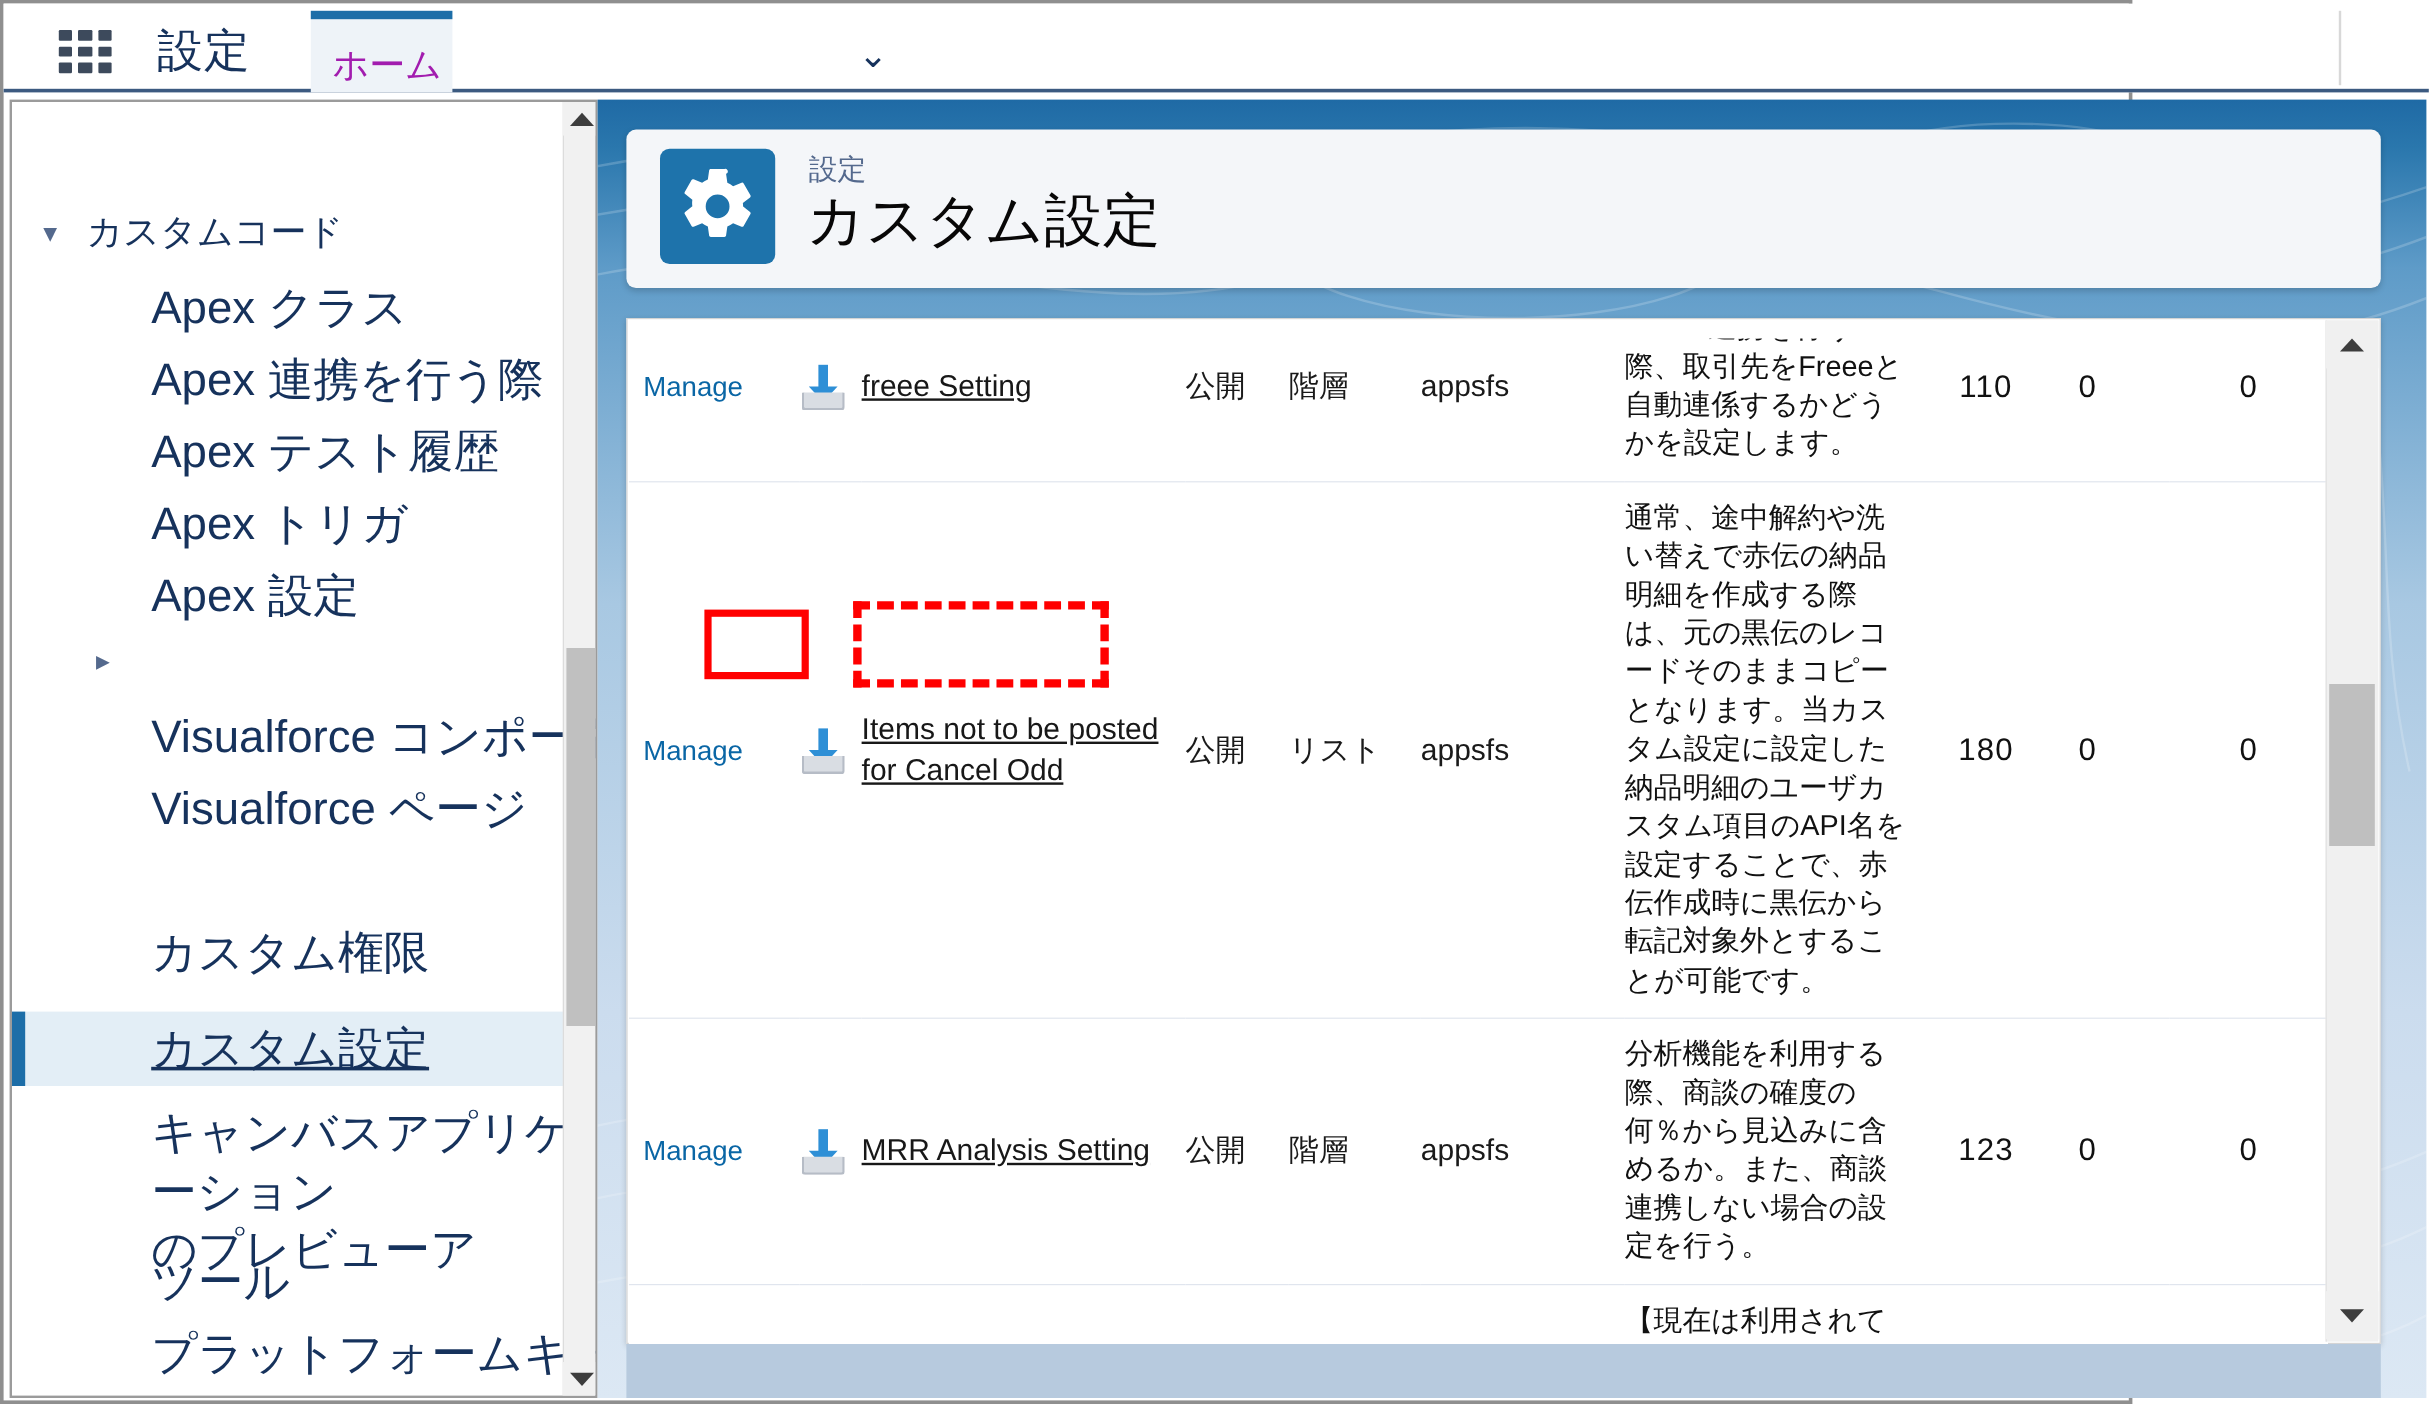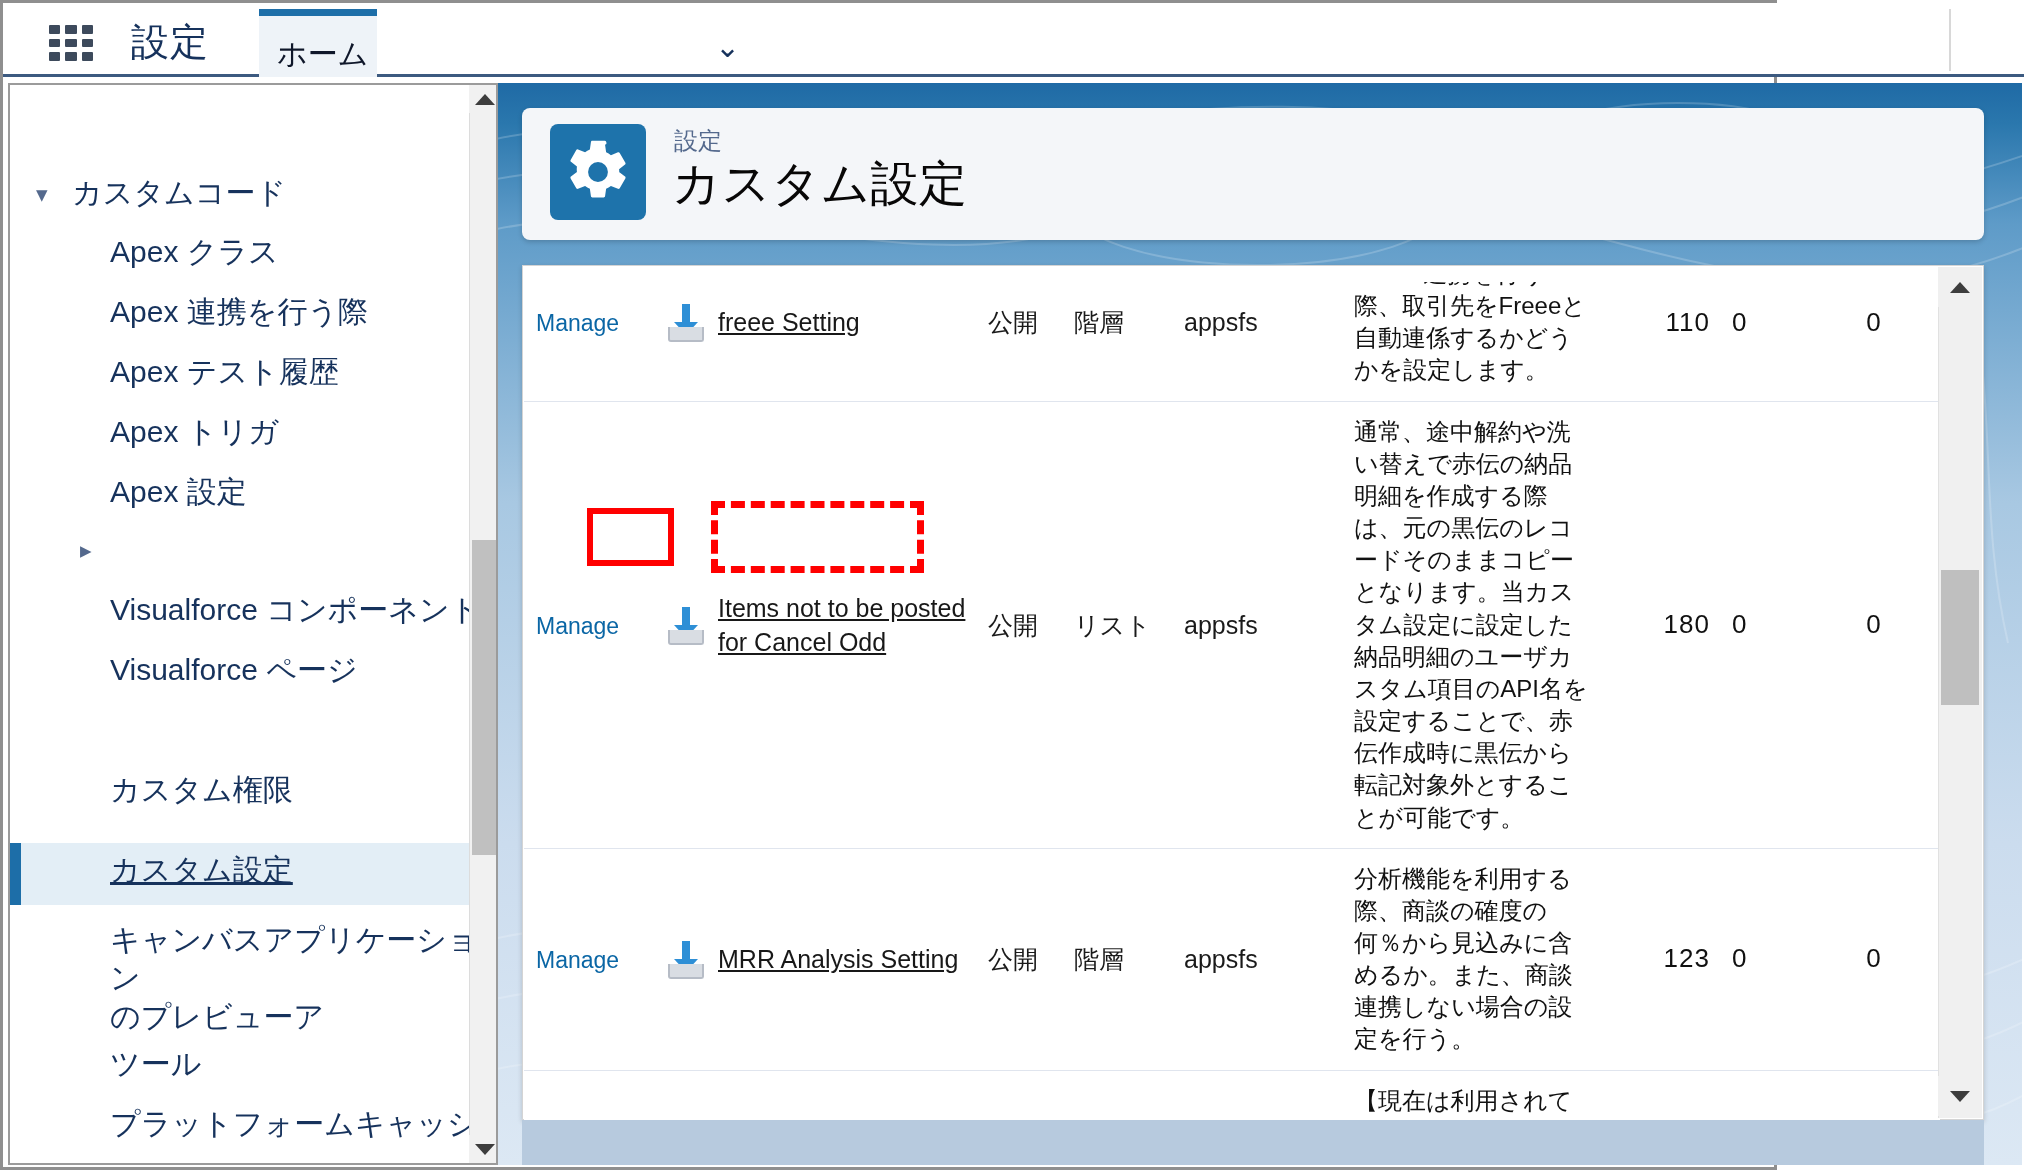--- a/index.html
+++ b/index.html
@@ -11,30 +11,30 @@
 
   
   #globalnav{position:absolute;left:0;top:0;width:2021px;height:74px;background:#fff;
              border-bottom:3px solid #3c5a80;box-sizing:border-box;}
   #waffle{position:absolute;left:46px;top:22px;width:44px;height:36px;
           display:grid;grid-template-columns:repeat(3,1fr);grid-template-rows:repeat(3,1fr);gap:5px;}
   #waffle i{background:#3d4a5c;border-radius:1px;display:block;}
   #setup-label{position:absolute;left:128px;top:14px;font-size:38px;color:#16325c;font-weight:400;letter-spacing:1px;}
   #tab-home{position:absolute;left:256px;top:6px;width:118px;height:68px;background:#eef3f8;
             border-top:7px solid #1d6ea8;box-sizing:border-box;}
-  #tab-home span{position:absolute;left:18px;top:18px;font-size:30px;color:#0f172a;white-space:nowrap;}
+  #tab-home span{position:absolute;left:18px;top:18px;font-size:30px;color:#a21caf;white-space:nowrap;}
   #tab-objmgr{position:absolute;left:400px;top:22px;font-size:30px;color:#16325c;white-space:nowrap;}
   #objmgr-caret{position:absolute;left:712px;top:26px;font-size:30px;color:#16325c;}
   #nav-divider{position:absolute;left:1946px;top:6px;width:2px;height:62px;background:#d8d8d8;}
 
   
   #sidebar{position:absolute;left:5px;top:80px;width:490px;height:1082px;background:#fff;
            border:2px solid #9b9b9b;box-sizing:border-box;overflow:hidden;}
   .nav-root{position:absolute;left:24px;font-size:30px;color:#16325c;white-space:nowrap;}
-  .nav-item{position:absolute;left:100px;font-size:30px;color:#16325c;white-space:nowrap;line-height:1.28;}
+  .nav-item{position:absolute;left:116px;font-size:38px;color:#16325c;white-space:nowrap;line-height:1.28;}
   .nav-caret{position:absolute;font-size:23px;color:#54698d;}
   #sel-bar{position:absolute;left:0px;top:758px;width:11px;height:62px;background:#1d6ea8;}
   #sel-bg{position:absolute;left:11px;top:758px;width:465px;height:62px;background:#e3eef6;}
   .nav-sel{color:#16325c;text-decoration:underline;}
 
   
   #sb-track{position:absolute;left:459px;top:0px;width:31px;height:1078px;background:#f1f1f1;border-left:1px solid #dcdcdc;box-sizing:border-box;}
   #sb-thumb{position:absolute;left:462px;top:455px;width:26px;height:315px;background:#c0c0c0;}
   .sb-arrow{position:absolute;left:459px;width:31px;height:28px;background:#f1f1f1;display:flex;align-items:center;justify-content:center;}
   .tri-up{width:0;height:0;border-left:10px solid transparent;border-right:10px solid transparent;border-bottom:11px solid #3d3d3d;}
@@ -61,21 +61,21 @@
   table#rows{border-collapse:collapse;width:1416px;table-layout:fixed;margin-top:-38px;}
   table#rows td{vertical-align:middle;border-bottom:1px solid #e0e5ee;padding:0;
                 font-size:25px;color:#222;line-height:1.36;}
   .c-manage{width:130px;padding-left:12px !important;}
   .c-icon{width:52px;}
   .c-name{width:270px;}
   .c-vis{width:86px;}
   .c-type{width:110px;}
   .c-ns{width:170px;}
   .c-desc{width:238px;padding-right:8px !important;}
-  .c-n1{width:110px;text-align:right;}
+  .c-n1{width:110px;text-align:center;}
   .c-n2{width:76px;text-align:left;padding-left:22px !important;}
   .c-n3{width:132px;text-align:center;}
 
   .manage-link{color:#0a66a5;font-size:23px;text-decoration:none;white-space:nowrap;}
   .rec-link{color:#181818;font-size:25px;text-decoration:underline;white-space:normal;display:inline-block;}
   .desc{font-size:24px;color:#111;line-height:1.34;display:block;padding:14px 0;}
   .jp{font-size:25px;color:#1a1a1a;white-space:nowrap;}
   .num{font-size:26px;color:#111;letter-spacing:1px;}
 
   .imp-icon{display:block;width:40px;height:40px;position:relative;}

